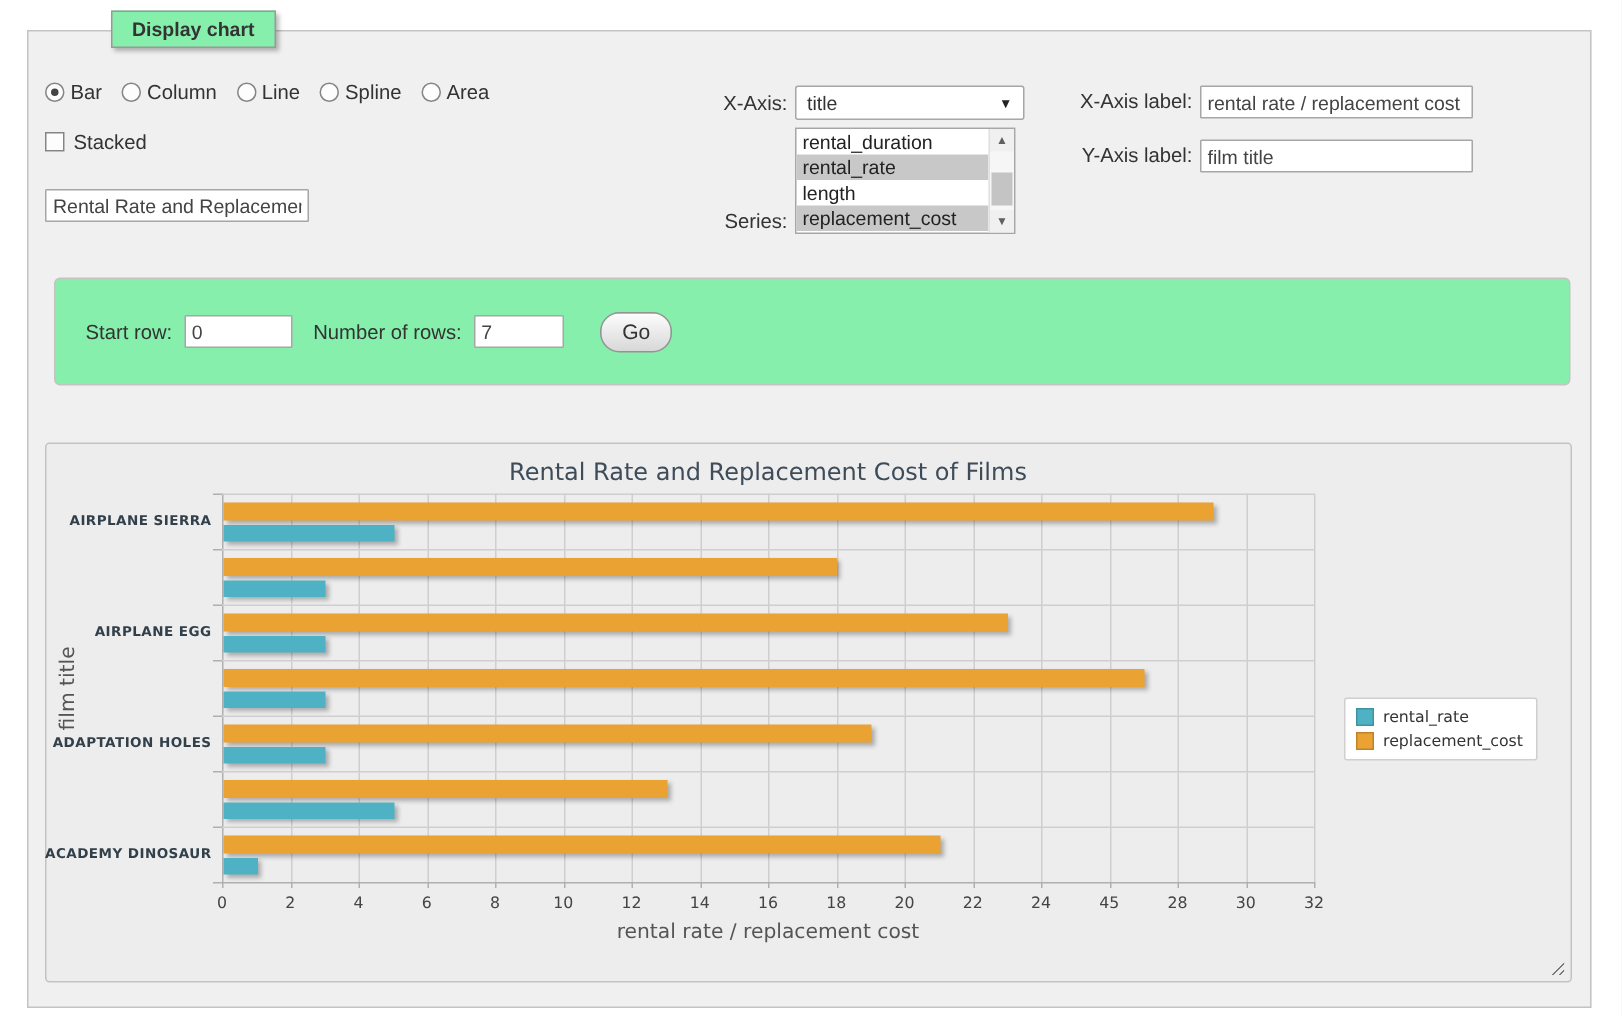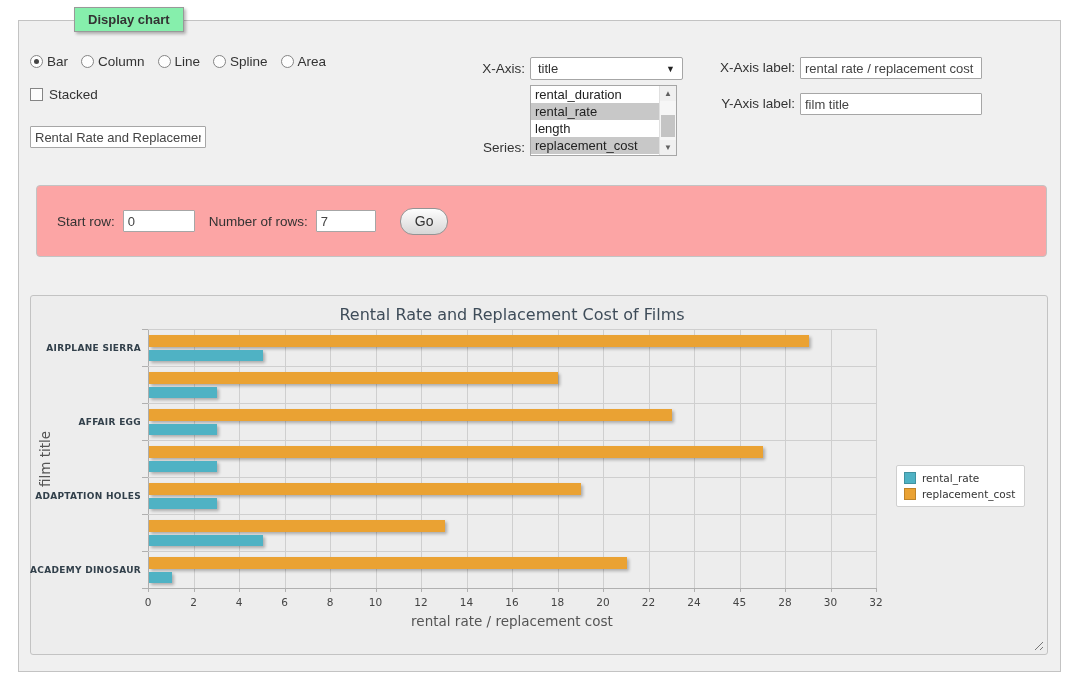--- a/index.html
+++ b/index.html
@@ -47,21 +47,21 @@
     color:#606060; font-size:8px; line-height:15px; text-align:center; }
   .sbar .up { top:0; } .sbar .dn { bottom:0; }
   .sbar .thumb { position:absolute; left:1px; top:29px; width:14px; height:22px; background:#c4c4c4; }
 
   .label-xlab { left:650px; top:39px; width:126px; }
   .input-xlab { left:781px; top:36px; width:182px; }
   .label-ylab { left:650px; top:75px; width:126px; }
   .input-ylab { left:781px; top:72px; width:182px; }
 
   
-  .rows-panel { left:17px; top:164px; width:1011px; height:72px; background:#fca5a5;
+  .rows-panel { left:17px; top:164px; width:1011px; height:72px; background:#86efac;
     border:1px solid #c3c3c3; border-radius:4px; display:flex; align-items:center;
     padding-left:20px; font-size:13.5px; }
   .rows-panel input { margin-left:8px; }
   .start-input { width:72px; }
   .nrows-label { margin-left:14px; }
   .nrows-input { width:60px; }
   .go-btn { margin-left:24px; padding:4px 14px 5px; font-size:14px; color:#333;
     background:linear-gradient(#fdfdfd,#d7d7d7); border:1px solid #949494; border-radius:13px;
     font-family:"Liberation Sans",sans-serif; }
 
@@ -259,19 +259,19 @@
         <div class="num-label" style="left: 464px;">16</div>
         <div class="num-label" style="left: 509.5px;">18</div>
         <div class="num-label" style="left: 555px;">20</div>
         <div class="num-label" style="left: 600.5px;">22</div>
         <div class="num-label" style="left: 646px;">24</div>
         <div class="num-label" style="left: 691.5px;">45</div>
         <div class="num-label" style="left: 737px;">28</div>
         <div class="num-label" style="left: 782.5px;">30</div>
         <div class="num-label" style="left: 828px;">32</div>
         <div class="cat-label" style="top: 33px;">AIRPLANE SIERRA</div>
-        <div class="cat-label" style="top: 107px;">AFFAIR EGG</div>
+        <div class="cat-label" style="top: 107px;">AIRPLANE EGG</div>
         <div class="cat-label" style="top: 181px;">ADAPTATION HOLES</div>
         <div class="cat-label" style="top: 255px;">ACADEMY DINOSAUR</div>
       </div>
 
   </div>
 </div>
 
 </body></html>

